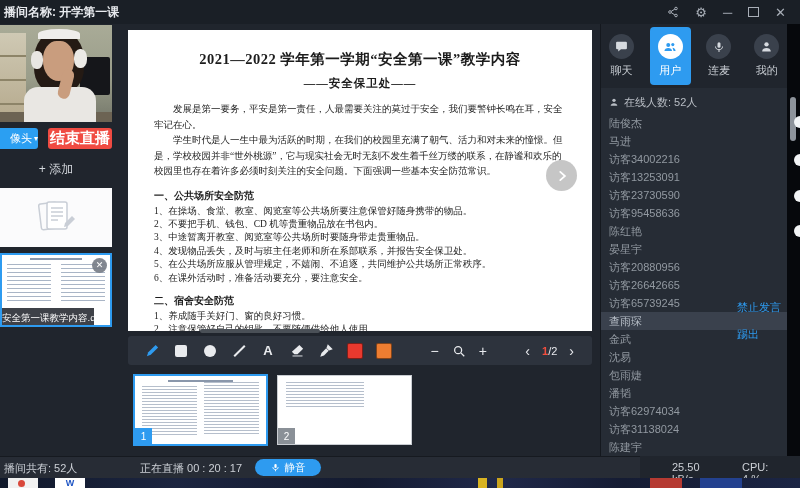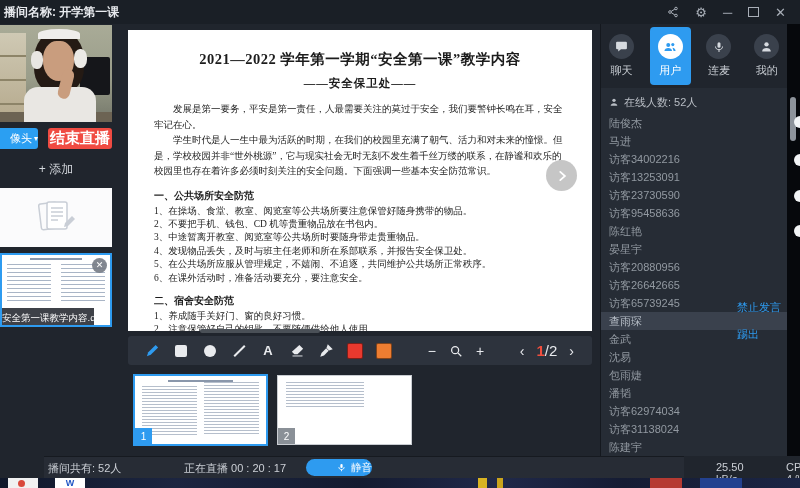--- a/index.html
+++ b/index.html
@@ -63,21 +63,21 @@
   .toolbar{left:128px;top:336px;width:464px;height:29px;background:#2d333d;border-radius:3px;display:flex;
            align-items:center;justify-content:space-between;padding:0 18px 0 16px;box-sizing:border-box;color:#e8eaee;}
   .tb-group{display:flex;align-items:center;gap:13px;}
   .tb-ic{display:flex;align-items:center;justify-content:center;width:16px;height:16px;}
   .sq{width:12px;height:12px;background:#e9ebee;border-radius:2px;}
   .ci{width:12px;height:12px;background:#e9ebee;border-radius:50%;}
   .ln{width:15px;height:2px;background:#e9ebee;transform:rotate(-45deg);}
   .atx{font-size:13px;font-weight:bold;color:#e9ebee;}
   .swatch{width:14px;height:14px;border-radius:2px;border:1px solid rgba(0,0,0,.45);}
   .tb-txt{font-size:14px;line-height:1;}
-  .pager{font-size:15px;} .pager .cur{color:#f04e3e;font-weight:bold;}
+  .pager{font-size:11px;} .pager .cur{color:#f04e3e;font-weight:bold;}
   .chev{font-size:14px;line-height:1;}
 
   
   .strip-thumb{background:#fff;box-sizing:border-box;overflow:hidden;}
   .t1{left:133px;top:374px;width:135px;height:72px;border:2px solid #2e9bf0;}
   .t2{left:277px;top:375px;width:135px;height:70px;border:1px solid #c9cdd2;}
   .pg-badge{position:absolute;left:0;bottom:0;width:17px;height:16px;color:#fff;font-size:10px;
             display:flex;align-items:center;justify-content:center;}
   .pg-badge.b1{background:#2e9bf0;} .pg-badge.b2{background:#8a9097;}
   .sc{position:absolute;background:repeating-linear-gradient(to bottom,#b6bfcc 0 1px,transparent 1px 3px);}
@@ -100,25 +100,25 @@
   .user-row.highlighted .actions{display:flex;flex-direction:column;}
   .act{color:#2e9bf0;}
 
   
   .behind{left:787px;top:24px;width:13px;height:432px;background:#06080c;}
   .scroll-thumb{left:790px;top:97px;width:6px;height:44px;background:#8d939b;border-radius:3px;}
   .bh-c{left:794px;width:12px;height:12px;border-radius:50%;background:#f2f4f6;}
 
   
   .statusbar{left:0;top:456px;width:640px;height:22px;background:#272c35;border-top:1px solid #161a20;box-sizing:border-box;
-             color:#ccd0d6;font-size:11px;margin-left:44px;}
+             color:#ccd0d6;font-size:11px;}
   .sb-room{position:absolute;left:4px;top:4px;}
   .sb-live{position:absolute;left:140px;top:4px;}
-  .sb-pill{position:absolute;left:262px;top:2px;width:66px;height:17px;border-radius:9px;background:#2e9bf0;color:#fff;
-           display:flex;align-items:center;justify-content:flex-end;gap:5px;font-size:10.5px;}
+  .sb-pill{position:absolute;left:255px;top:2px;width:66px;height:17px;border-radius:9px;background:#2e9bf0;color:#fff;
+           display:flex;align-items:center;justify-content:center;gap:5px;font-size:10.5px;}
   .sb-rate{position:absolute;left:672px;top:4px;}
   .sb-cpu{position:absolute;left:742px;top:4px;}
 
   
   .desktop{left:0;top:478px;width:800px;height:10px;
            background:linear-gradient(90deg,#10182a 0%,#1c2540 22%,#141b30 45%,#20294a 62%,#151c33 78%,#1b2544 100%);}
   .dk{position:absolute;top:0;height:10px;}
   .dk1{left:8px;width:30px;background:#f1f1f1;}
   .dk1:before{content:"";position:absolute;left:10px;top:2px;width:7px;height:7px;border-radius:50%;background:#d9483b;}
   .dk2{left:55px;width:30px;background:#fff;color:#1f55c4;font-size:9px;font-weight:bold;line-height:10px;text-align:center;}

